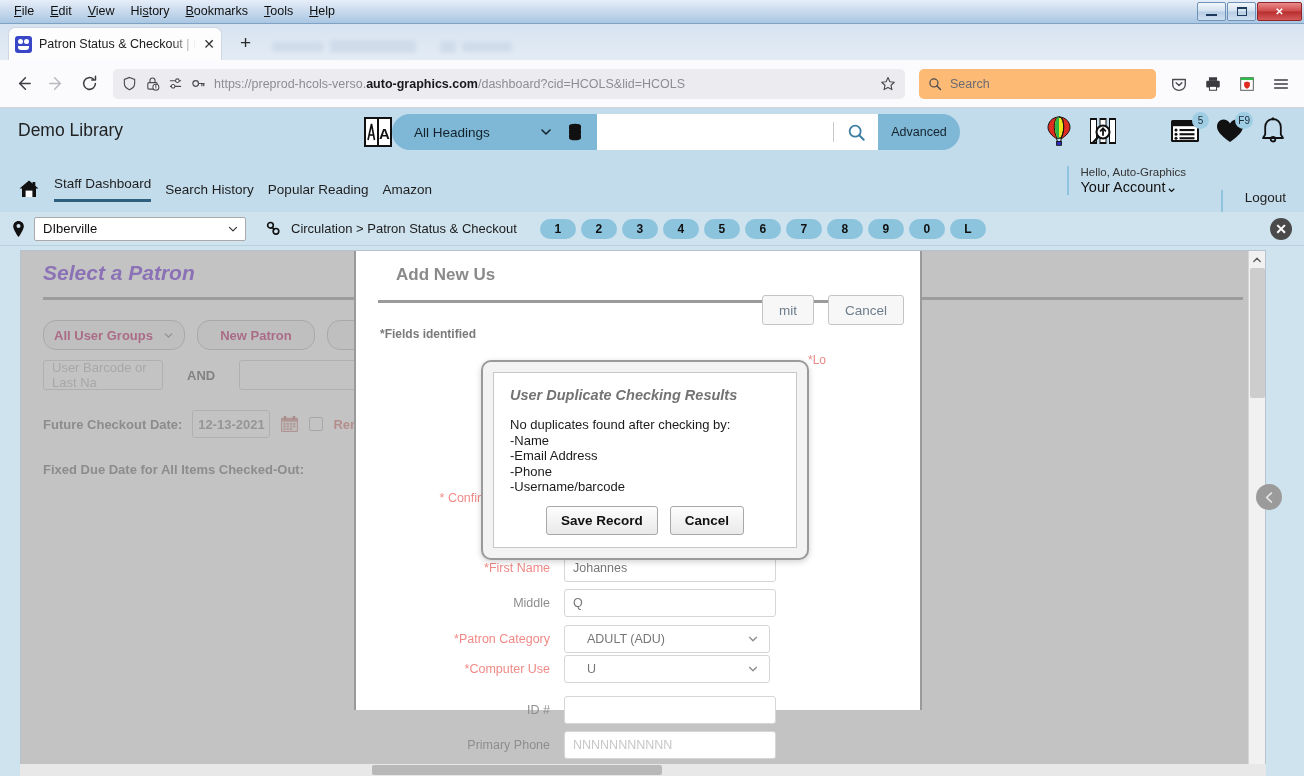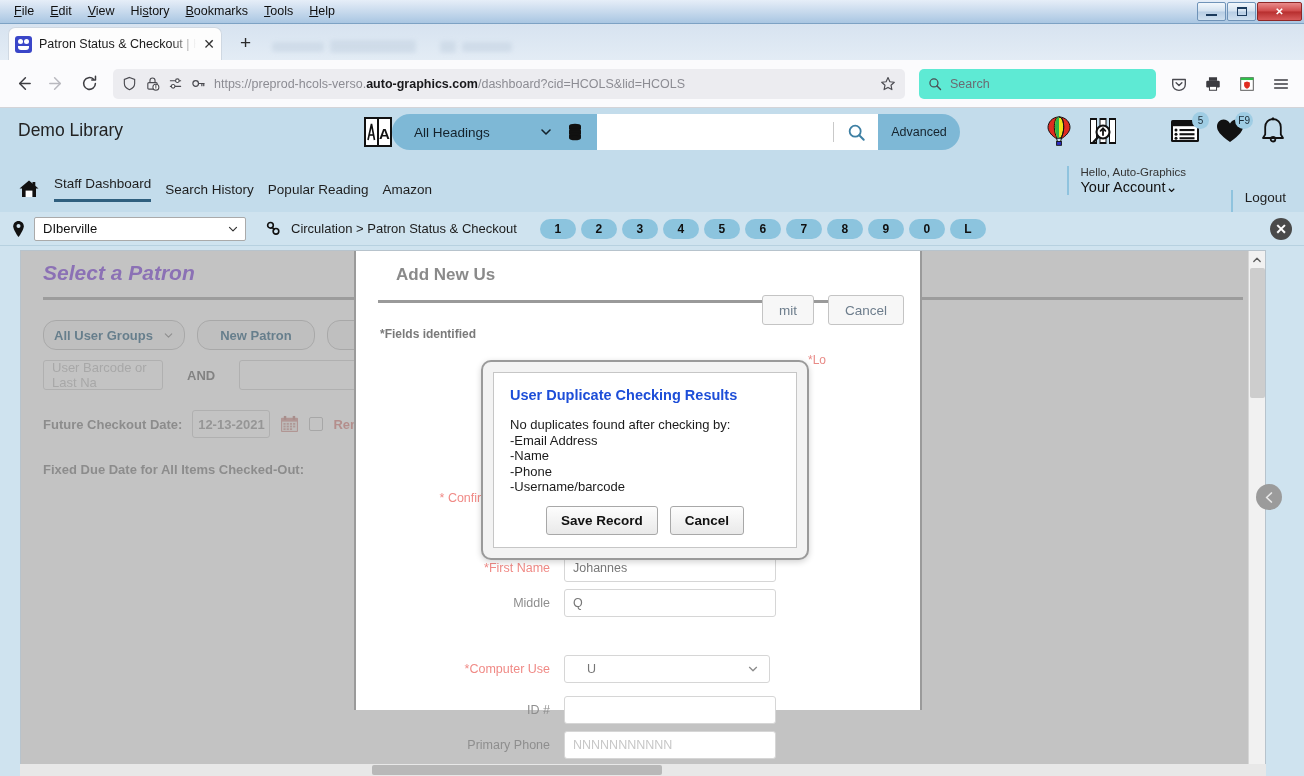--- a/index.html
+++ b/index.html
@@ -86,21 +86,21 @@
     display: flex; align-items: center; padding: 0 9px; gap: 8px;
     min-width: 0;
   }
   .url-text {
     font-size: 12.5px; color: #8c8c93; white-space: nowrap; overflow: hidden;
     flex: 1; -webkit-mask-image: linear-gradient(to right,#000 95%, transparent 100%);
     mask-image: linear-gradient(to right,#000 95%, transparent 100%);
   }
   .url-text b { color: #18181b; font-weight: 700; }
   .searchbar {
-    width: 237px; height: 30px; background: #5eead4; border-radius: 5px;
+    width: 237px; height: 30px; background: #fdba74; border-radius: 5px;
     display: flex; align-items: center; padding: 0 9px; gap: 8px;
     font-size: 12.5px; color: #6b6b72;
   }
   .toolbtns { display:flex; align-items:center; gap: 16px; }
   svg.ic { display:block; }
 
   
   .appwrap { position:absolute; top:108px; left:0; width:1304px; height:668px; background:#cfe3ef; overflow:hidden;}
   .apphead { position: relative; width: 1304px; height: 52px; background: #c3dceb; }
   .libname { position:absolute; left:18px; top:12px; font-size:17.5px; color:#222; }
@@ -135,21 +135,21 @@
   }
 
   
   .navrow { position:relative; width:1304px; height:52px; background:#c3dceb; }
   .navlinks { position:absolute; left:18px; top:16px; display:flex; align-items:center; gap:14px; }
   .navlinks a { font-size:13.5px; color:#1e1e1e; text-decoration:none; }
   .navlinks a.active { border-bottom:3px solid #2f5f7e; padding-bottom:8px; }
   .acctbox { position:absolute; right:118px; top:6px; padding-left:12px; border-left:2px solid #8fc3de; }
   .acct-hello { font-size:11.5px; color:#333; }
   .acct-name { font-size:14.5px; color:#111; margin-top:1px; }
-  .logout { position:absolute; right:18px; top:30px; font-size:13.5px; color:#1e1e1e; padding-left:12px; border-left:2px solid #8fc3de; height:22px;}
+  .logout { position:absolute; right:18px; top:30px; font-size:13.5px; color:#1e1e1e; padding-left:22px; border-left:2px solid #8fc3de; height:22px;}
 
   
   .locrow { position:relative; width:1304px; height:34px; background:#cfe3ef;
             display:flex; align-items:center; padding-left:12px; gap:9px;
             border-bottom:1px solid #b7d1e0; }
   .locsel {
     width:212px; height:24px; background:#fff; border:1px solid #aaa; border-radius:2px;
     display:flex; align-items:center; justify-content:space-between; padding:0 6px 0 8px;
     font-size:13px; color:#111;
   }
@@ -173,21 +173,21 @@
   }
   .dim-overlay { position:absolute; inset:0; background:rgba(158,158,158,.62); z-index:5; pointer-events:none; }
 
   .selpatron { position:absolute; left:22px; top:10px; width:1200px; }
   .sp-title { font-size:21px; font-style:italic; font-weight:bold; color:#6d28d9; }
   .sp-rule { height:3px; background:#9a9a9a; margin-top:12px; width:1200px; }
   .sp-row1 { display:flex; gap:12px; margin-top:20px; }
   .btn-grey {
     height:30px; border:1px solid #b9b9b9; border-radius:13px; background:#f5f5f5;
     display:flex; align-items:center; justify-content:center; gap:10px;
-    font-size:13px; font-weight:bold; color:#0c4a6e; padding:0 2px;
+    font-size:13px; font-weight:bold; color:#be185d; padding:0 2px;
   }
   .sp-row2 { display:flex; align-items:center; gap:24px; margin-top:10px; }
   .txtin {
     height:30px; border:1px solid #ccc; border-radius:3px; background:#fff;
     display:flex; align-items:center; padding:0 8px; font-size:13px; color:#b7b7b7;
   }
   .lbl-and { font-size:13px; font-weight:bold; color:#555; }
   .sp-row3 { display:flex; align-items:center; gap:10px; margin-top:20px; font-size:13px; color:#6f6f6f; font-weight:bold;}
   .datein {
     width:78px; height:28px; border:1px solid #ccc; border-radius:3px;
@@ -236,21 +236,21 @@
   
   .modal-outer {
     position:absolute; left:481px; top:252px; width:328px; height:200px;
     background:#f3f3f3; border:2px solid #9a9a9a; border-radius:10px; z-index:40;
     box-shadow:0 2px 6px rgba(0,0,0,.18);
   }
   .modal-inner {
     position:absolute; inset:10px; background:#fff; border:1px solid #c6c6c6;
     padding:14px 16px;
   }
-  .modal-title { font-size:14.5px; font-weight:bold; color:#1d4ed8; }
+  .modal-title { font-size:14.5px; font-weight:bold; font-style:italic; color:#737373; }
   .modal-body { margin-top:14px; font-size:13px; color:#1b1b1b; line-height:15.5px; }
   .modal-btns { position:absolute; left:0; right:0; bottom:12px; display:flex; justify-content:center; gap:12px; }
   .modal-btn {
     height:29px; padding:0 14px; border:1px solid #a8a8a8; border-radius:3px;
     background:linear-gradient(to bottom,#fdfdfd,#e9e9e9);
     font-size:13.5px; font-weight:bold; color:#111;
     display:flex; align-items:center; justify-content:center;
   }
 
   
@@ -667,20 +667,31 @@
             <span class="frm-in">Smith</span>
           </div>
           <div class="formrow" style="left:30px; top:303px;">
             <span class="frm-lbl req">*First Name</span>
             <span class="frm-in">Johannes</span>
           </div>
           <div class="formrow" style="left:30px; top:338px;">
             <span class="frm-lbl norm">Middle</span>
             <span class="frm-in">Q</span>
           </div>
+          <div class="formrow" style="left:30px; top:374px;">
+            <span class="frm-lbl req">*Patron Category</span>
+            <span class="frm-sel">
+              <span>ADULT (ADU)</span>
+              <span>
+                <svg class="ic" width="12" height="12" viewBox="0 0 12 12">
+                    <path d="M2.5 4.3 L6 7.8 L9.5 4.3" fill="none" stroke="#8a8a8a" stroke-width="1.25" stroke-linecap="round" stroke-linejoin="round"></path>
+                  </svg>
+              </span>
+            </span>
+          </div>
           <div class="formrow" style="left:30px; top:404px;">
             <span class="frm-lbl req">*Computer Use</span>
             <span class="frm-sel">
               <span>U</span>
               <span>
                 <svg class="ic" width="12" height="12" viewBox="0 0 12 12">
                     <path d="M2.5 4.3 L6 7.8 L9.5 4.3" fill="none" stroke="#8a8a8a" stroke-width="1.25" stroke-linecap="round" stroke-linejoin="round"></path>
                   </svg>
               </span>
             </span>
@@ -721,22 +732,22 @@
       <div class="hscroll">
         <div class="hsb-thumb"></div>
       </div>
     </div>
 
     <div class="modal-outer">
       <div class="modal-inner">
         <div class="modal-title">User Duplicate Checking Results</div>
         <div class="modal-body">
           <div>No duplicates found after checking by:</div>
+          <div>-Name</div>
           <div>-Email Address</div>
-          <div>-Name</div>
           <div>-Phone</div>
           <div>-Username/barcode</div>
         </div>
         <div class="modal-btns">
           <div class="modal-btn">Save Record</div>
           <div class="modal-btn">Cancel</div>
         </div>
       </div>
     </div>
 

